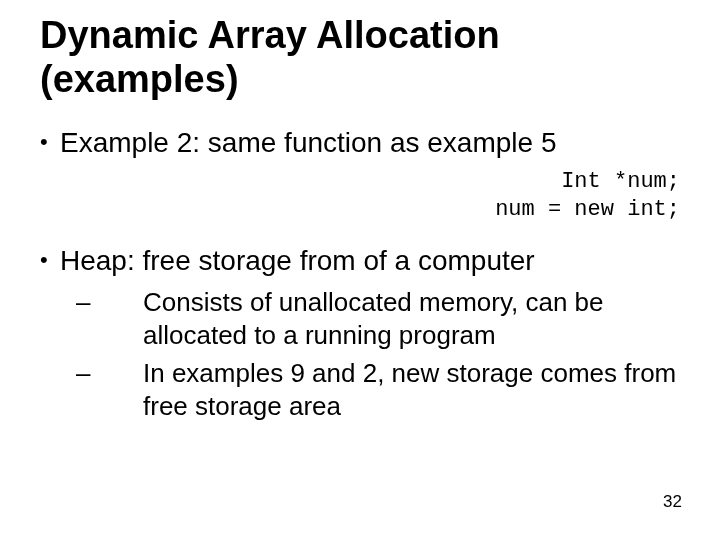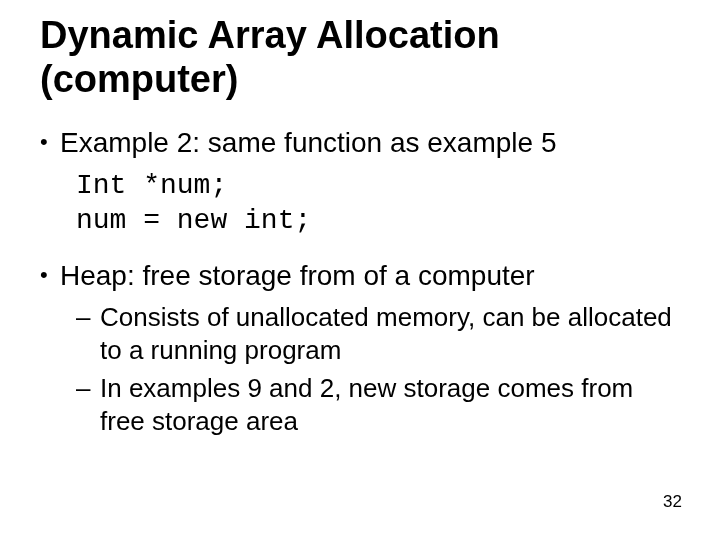--- a/index.html
+++ b/index.html
@@ -37,54 +37,56 @@
     flex: 0 0 20px;
     text-align: left;
     font-size: 22px;
     line-height: 34px;
   }
   .bullet-text {
     flex: 1;
   }
   .code-block {
     font-family: "Courier New", Courier, monospace;
-    font-size: 28px;
+    font-size: 22px;
     line-height: 1.25;
-    margin: 6px 0 20px 36px;
+    margin: 6px 0 20px 108px;
     white-space: pre;
+    text-align: right;
   }
   .sub-row {
     display: flex;
     align-items: flex-start;
     font-size: 26px;
     line-height: 1.25;
     margin: 0 0 6px 36px;
   }
   .sub-dash {
     width: 24px;
     flex: 0 0 24px;
   }
   .sub-text {
     flex: 1;
+    margin-left: 43px;
   }
   .page-num {
     position: absolute;
     right: 38px;
     bottom: 28px;
     font-size: 17px;
   }
 </style>
 </head>
 <body>
 
 <div class="slide">
 
   <div class="title">
     <span>Dynamic Array Allocation</span><br>
-    <span>(computer)</span>
+    <span>(examples)</span>
   </div>
 
   <div class="bullet-row">
     <div class="bullet-dot">•</div>
     <div class="bullet-text">Example 2: same function as example 5</div>
   </div>
 
   <div class="code-block"><span>Int *num;</span>
 <span>num = new int;</span></div>
 

